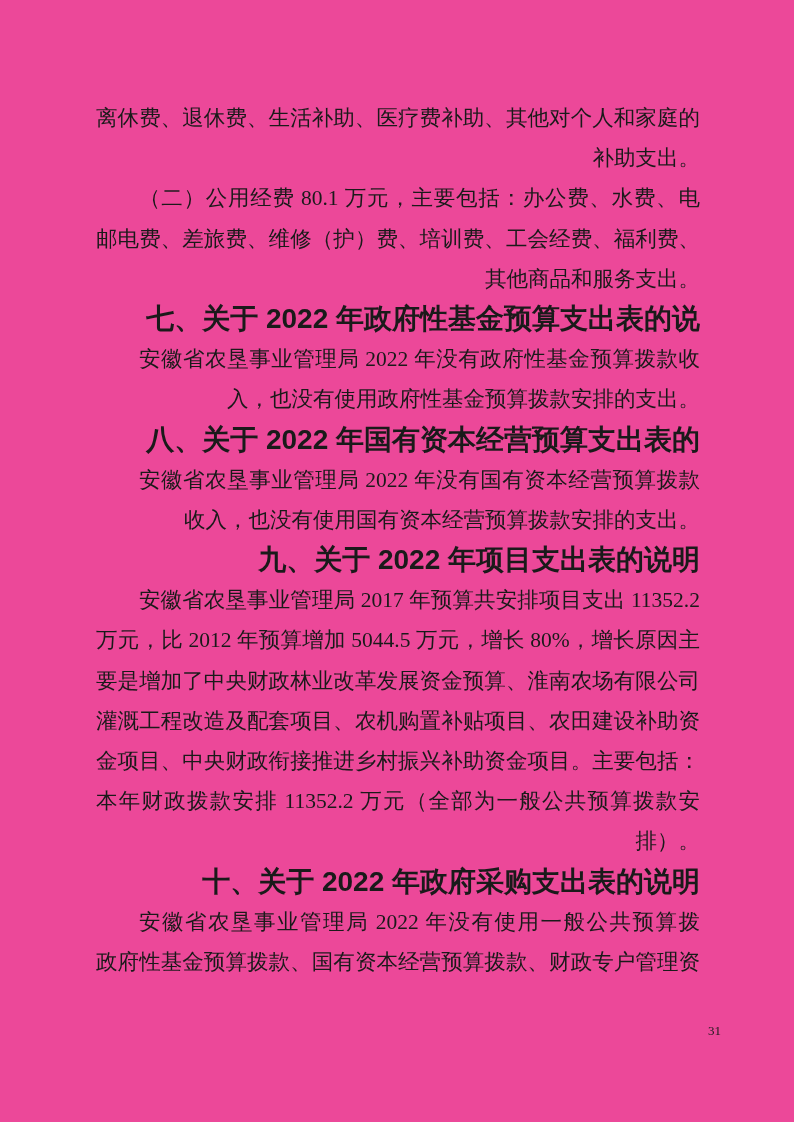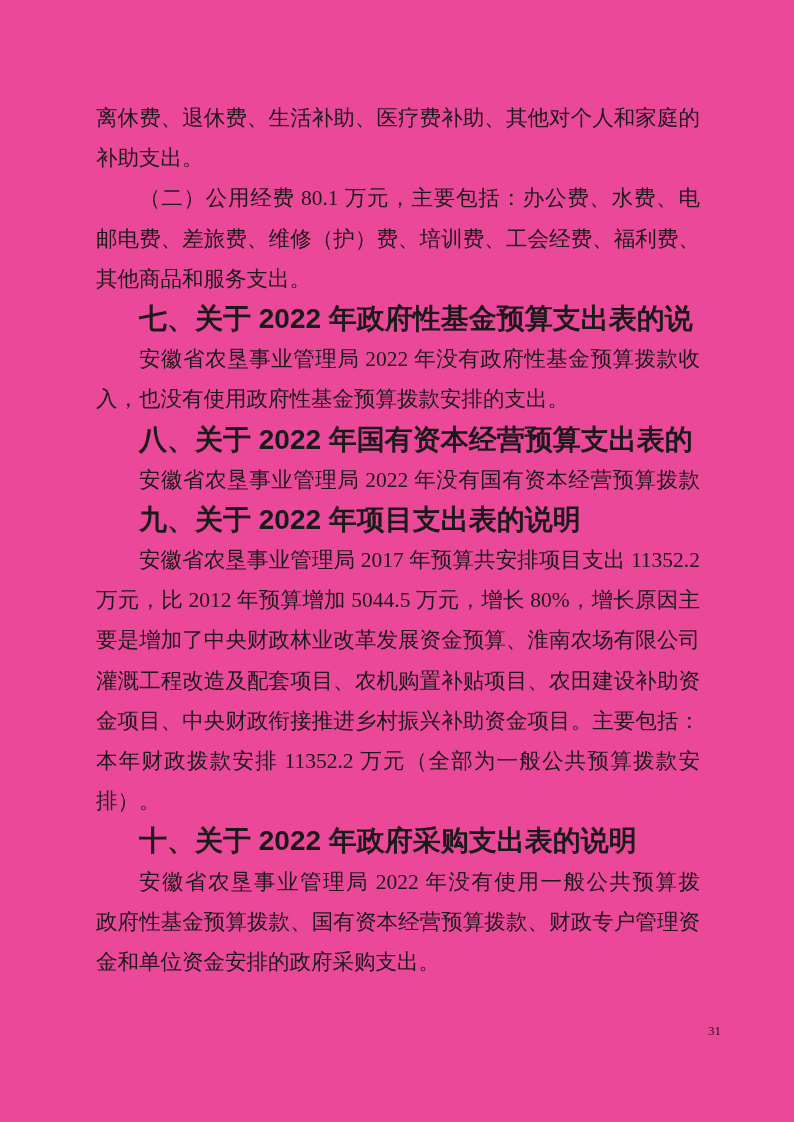--- a/index.html
+++ b/index.html
@@ -17,21 +17,21 @@
     position: absolute;
     left: 96px;
     top: 98px;
     width: 604px;
   }
   .block { margin: 0; padding: 0; }
   .line {
     font-size: 21.5px;
     line-height: 40.2px;
     height: 40.2px;
-    text-align: left;
+    text-align: right;
     overflow: hidden;
   }
   .line.indent { text-indent: 43px; }
   .line.fill {
     text-align: justify;
     text-align-last: justify;
   }
   .block.heading .line {
     font-family: "Liberation Sans", sans-serif;
     font-weight: 700;
@@ -66,36 +66,36 @@
       </div>
       <div class="block paragraph">
         <div class="line indent fill">安徽省农垦事业管理局 2022 年没有政府性基金预算拨款收</div>
         <div class="line">入，也没有使用政府性基金预算拨款安排的支出。</div>
       </div>
       <div class="block heading">
         <div class="line indent">八、关于 2022 年国有资本经营预算支出表的说明</div>
       </div>
       <div class="block paragraph">
         <div class="line indent fill">安徽省农垦事业管理局 2022 年没有国有资本经营预算拨款</div>
+        <div class="line">收入，也没有使用国有资本经营预算拨款安排的支出。</div>
       </div>
       <div class="block heading">
         <div class="line indent">九、关于 2022 年项目支出表的说明</div>
       </div>
       <div class="block paragraph">
         <div class="line indent fill">安徽省农垦事业管理局 2017 年预算共安排项目支出 11352.2</div>
         <div class="line fill">万元，比 2012 年预算增加 5044.5 万元，增长 80%，增长原因主</div>
         <div class="line fill">要是增加了中央财政林业改革发展资金预算、淮南农场有限公司</div>
         <div class="line fill">灌溉工程改造及配套项目、农机购置补贴项目、农田建设补助资</div>
         <div class="line fill">金项目、中央财政衔接推进乡村振兴补助资金项目。主要包括：</div>
         <div class="line fill">本年财政拨款安排 11352.2 万元（全部为一般公共预算拨款安</div>
         <div class="line">排）。</div>
       </div>
       <div class="block heading">
         <div class="line indent">十、关于 2022 年政府采购支出表的说明</div>
       </div>
       <div class="block paragraph">
         <div class="line indent fill">安徽省农垦事业管理局 2022 年没有使用一般公共预算拨款、</div>
         <div class="line fill">政府性基金预算拨款、国有资本经营预算拨款、财政专户管理资</div>
-        <div class="line">金和单位资金安排的政府采购支出。</div>
       </div>
     </div>
   <div class="page-number">31</div>
 </div>
 
 </body></html>

